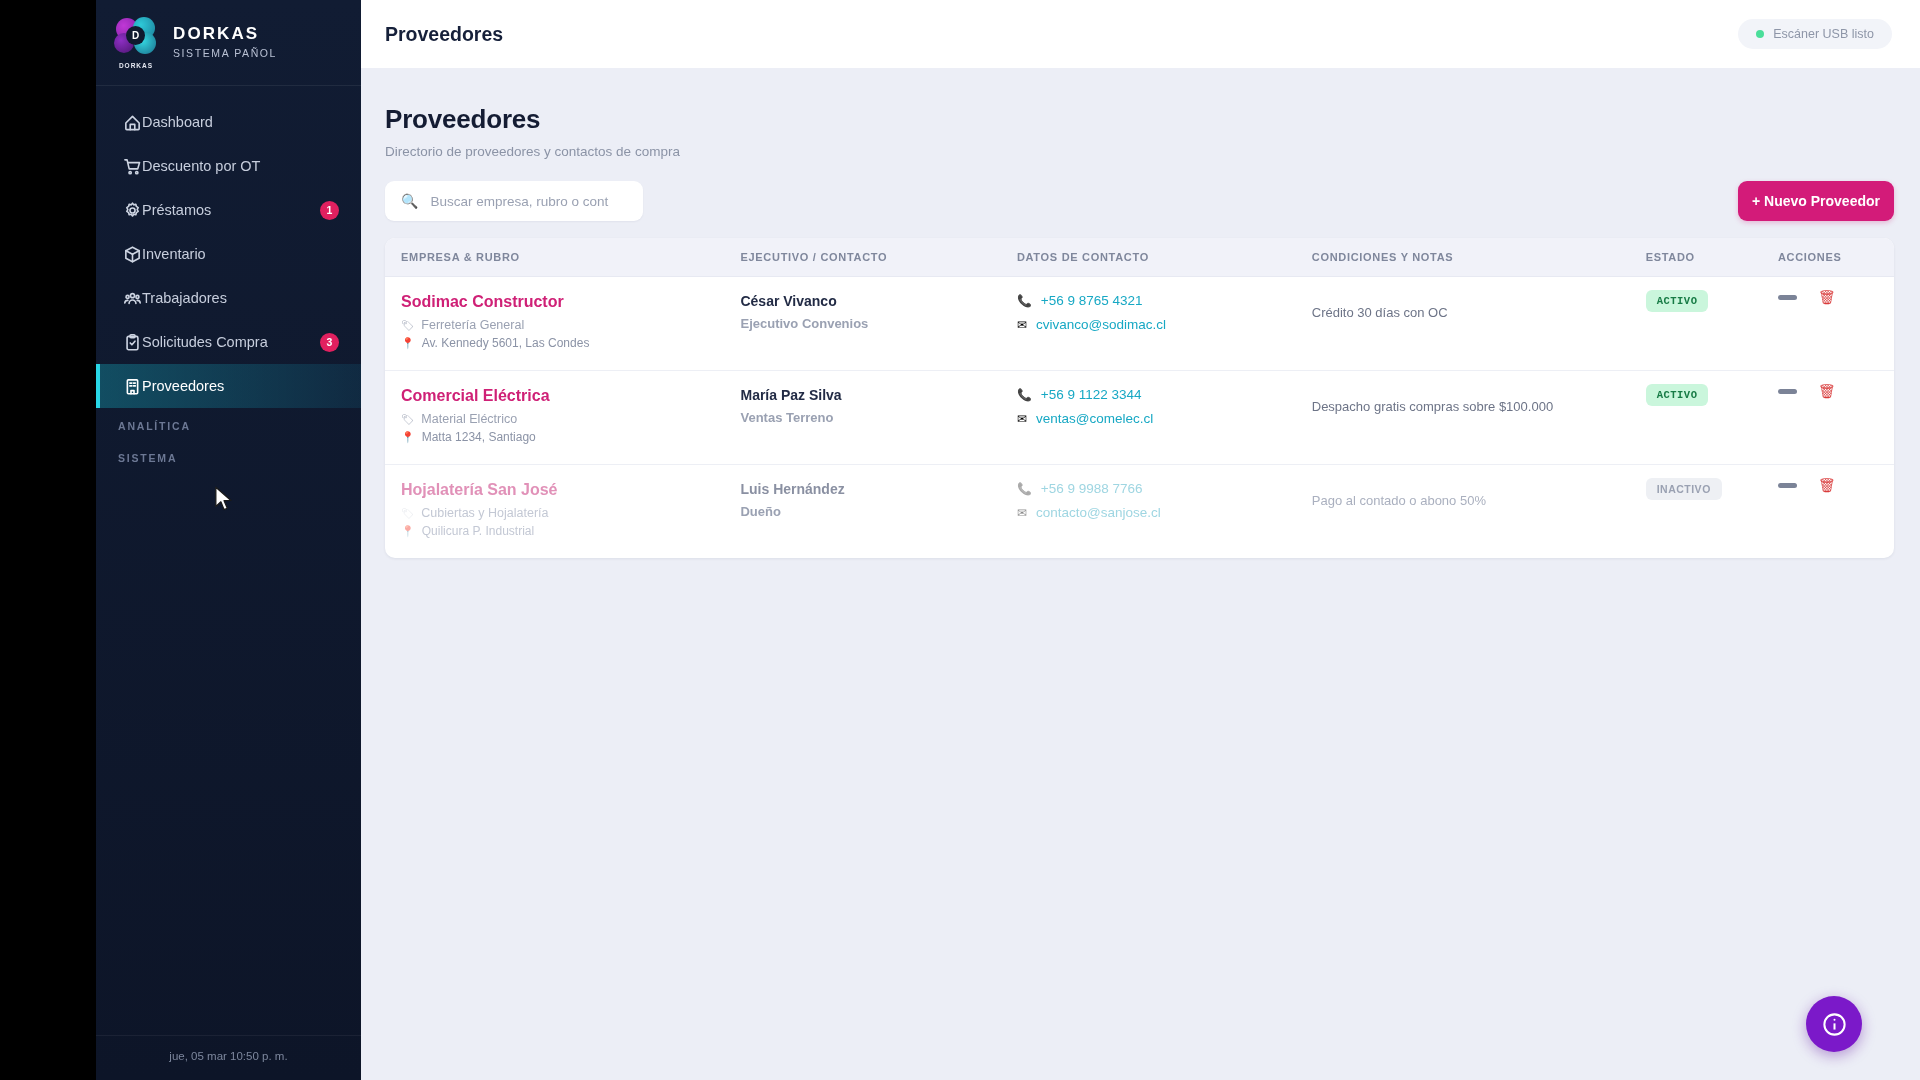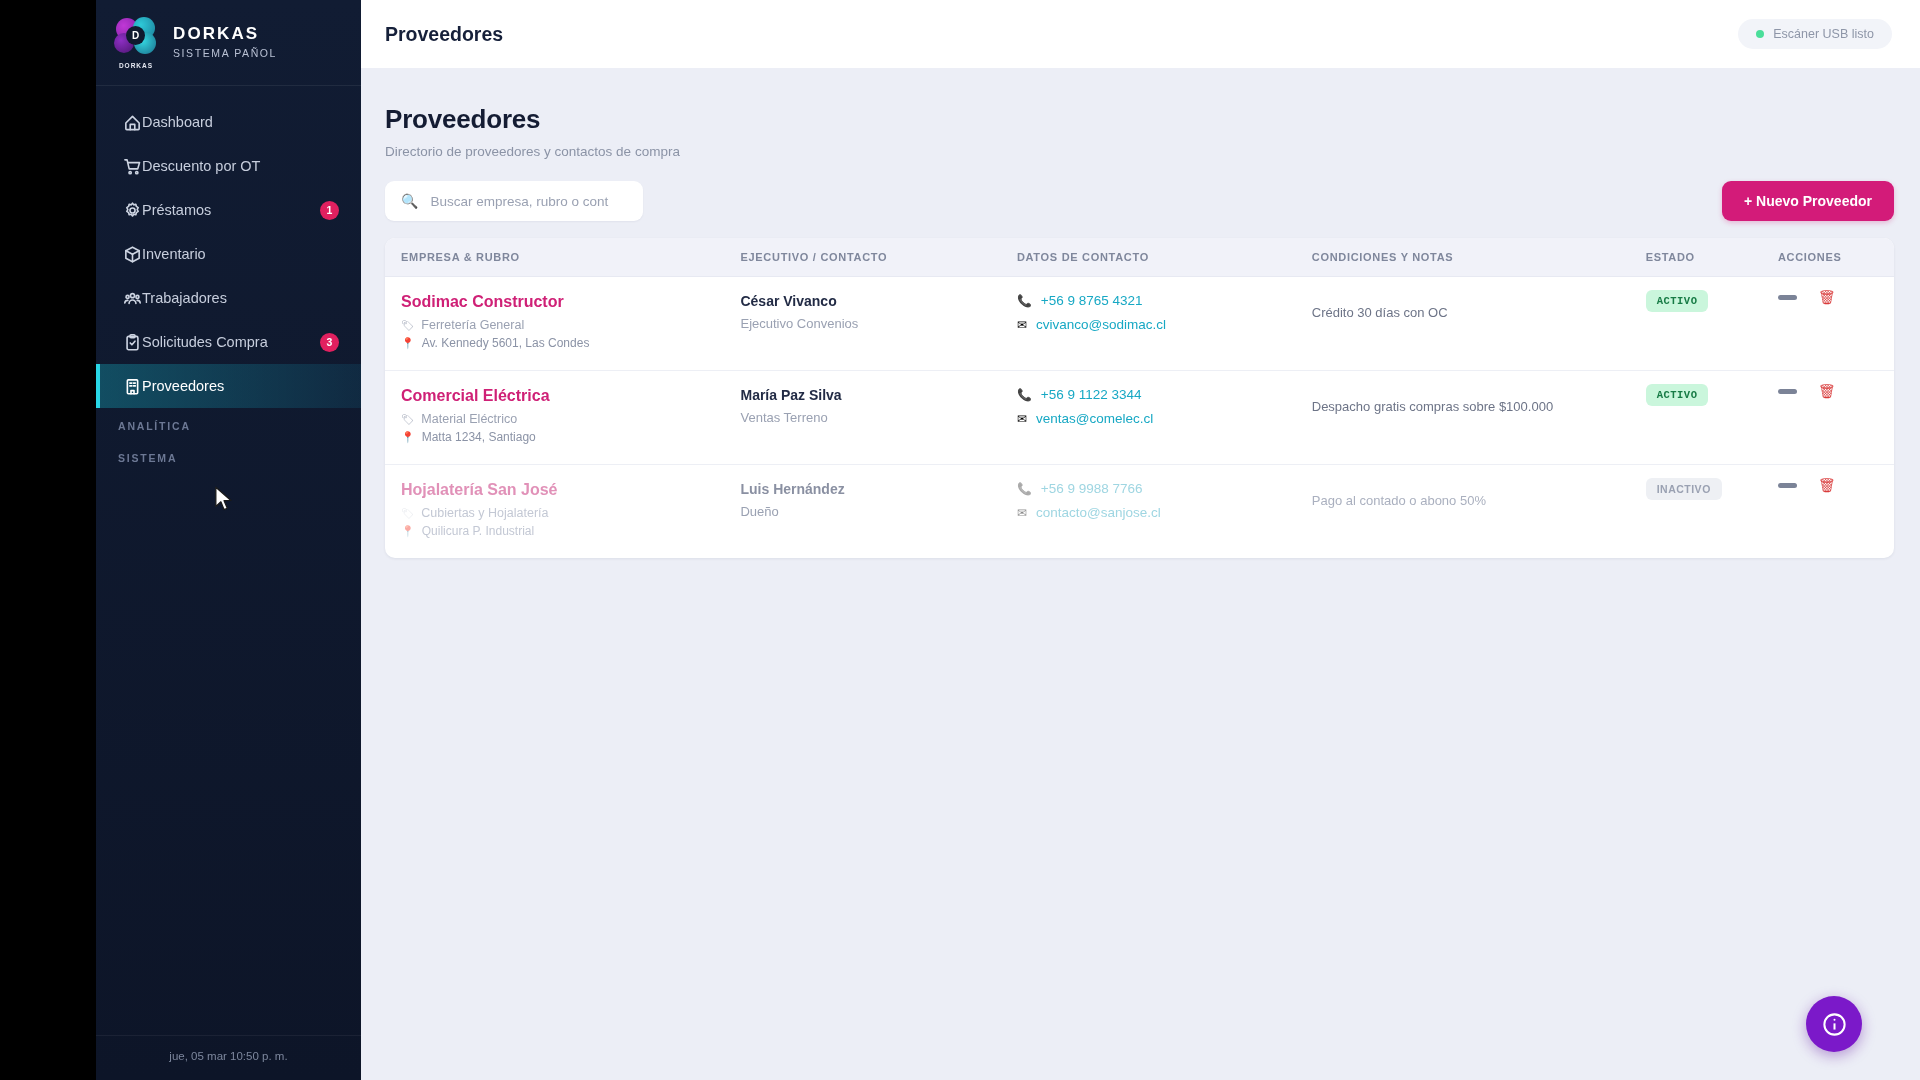--- a/index.html
+++ b/index.html
@@ -203,21 +203,21 @@
     font-family: "Liberation Sans", sans-serif;
   }
   .search-box input::placeholder { color: #9aa1b2; }
   .btn-new {
     background: #d31b79;
     color: #ffffff;
     border: none;
     border-radius: 9px;
     font-size: 14px;
     font-weight: bold;
-    padding: 0 22px;
+    padding: 0 14px;
     height: 40px;
     cursor: pointer;
     font-family: "Liberation Sans", sans-serif;
     box-shadow: 0 2px 5px rgba(211,27,121,0.25);
   }
 
   .table-card {
     margin-top: 17px;
     background: #ffffff;
     border-radius: 10px;
@@ -260,21 +260,21 @@
     align-items: center;
     gap: 7px;
     color: #9aa1b2;
     font-size: 12.5px;
     margin-bottom: 4px;
   }
   .co-meta .mini { font-size: 10.5px; line-height: 1; }
   .co-meta.addr { color: #8b93a6; font-size: 12px; }
   .pin { color: #e0467c; font-size: 11px; }
   .exec-name { color: #222b45; font-weight: bold; font-size: 14px; margin-bottom: 7px; }
-  .exec-role { color: #9aa1b2; font-size: 13px; }
+  .exec-role { color: #9aa1b2; font-size: 13px; font-weight: bold; }
   .ct-line {
     display: flex;
     align-items: center;
     gap: 9px;
     margin-bottom: 9px;
     font-size: 13.5px;
   }
   .ct-line:last-child { margin-bottom: 0; }
   .ct-line .gl { font-size: 12px; line-height: 1; }
   .ct-link { color: #17a8c4; }

